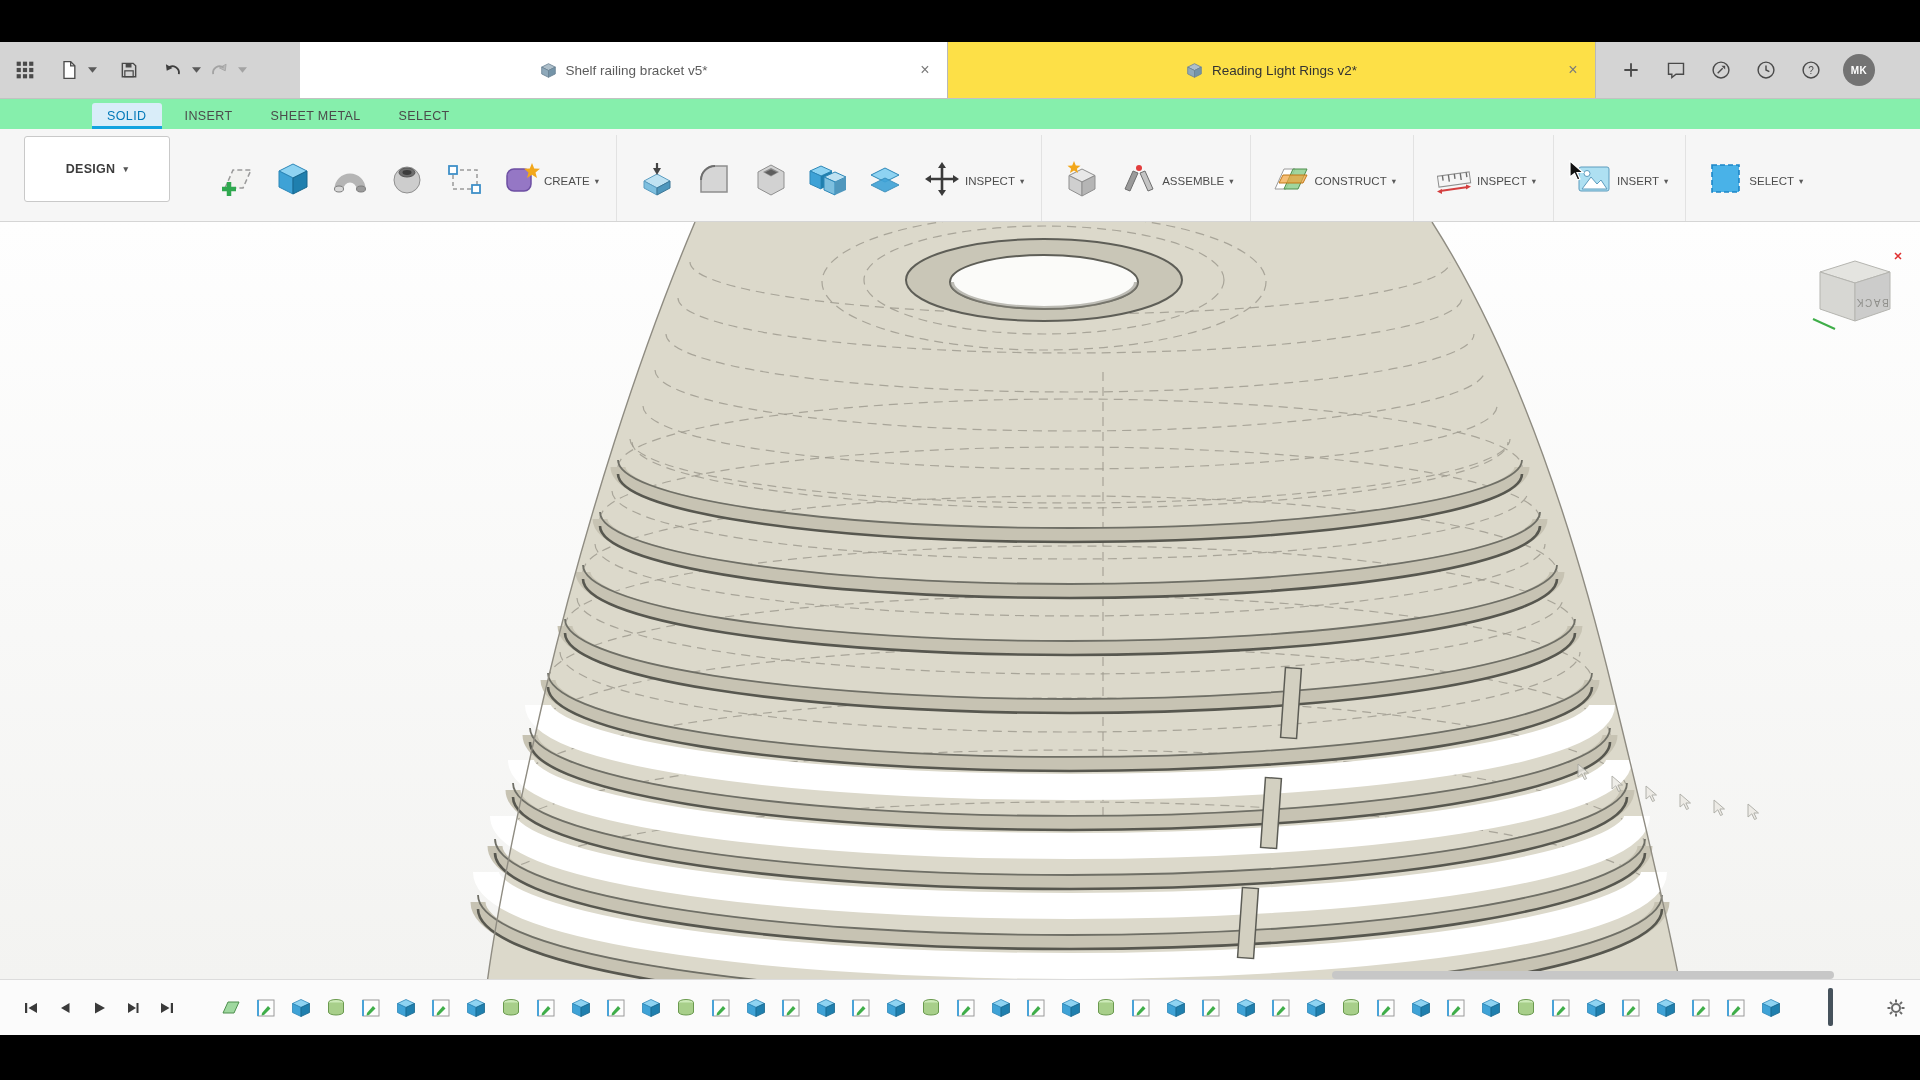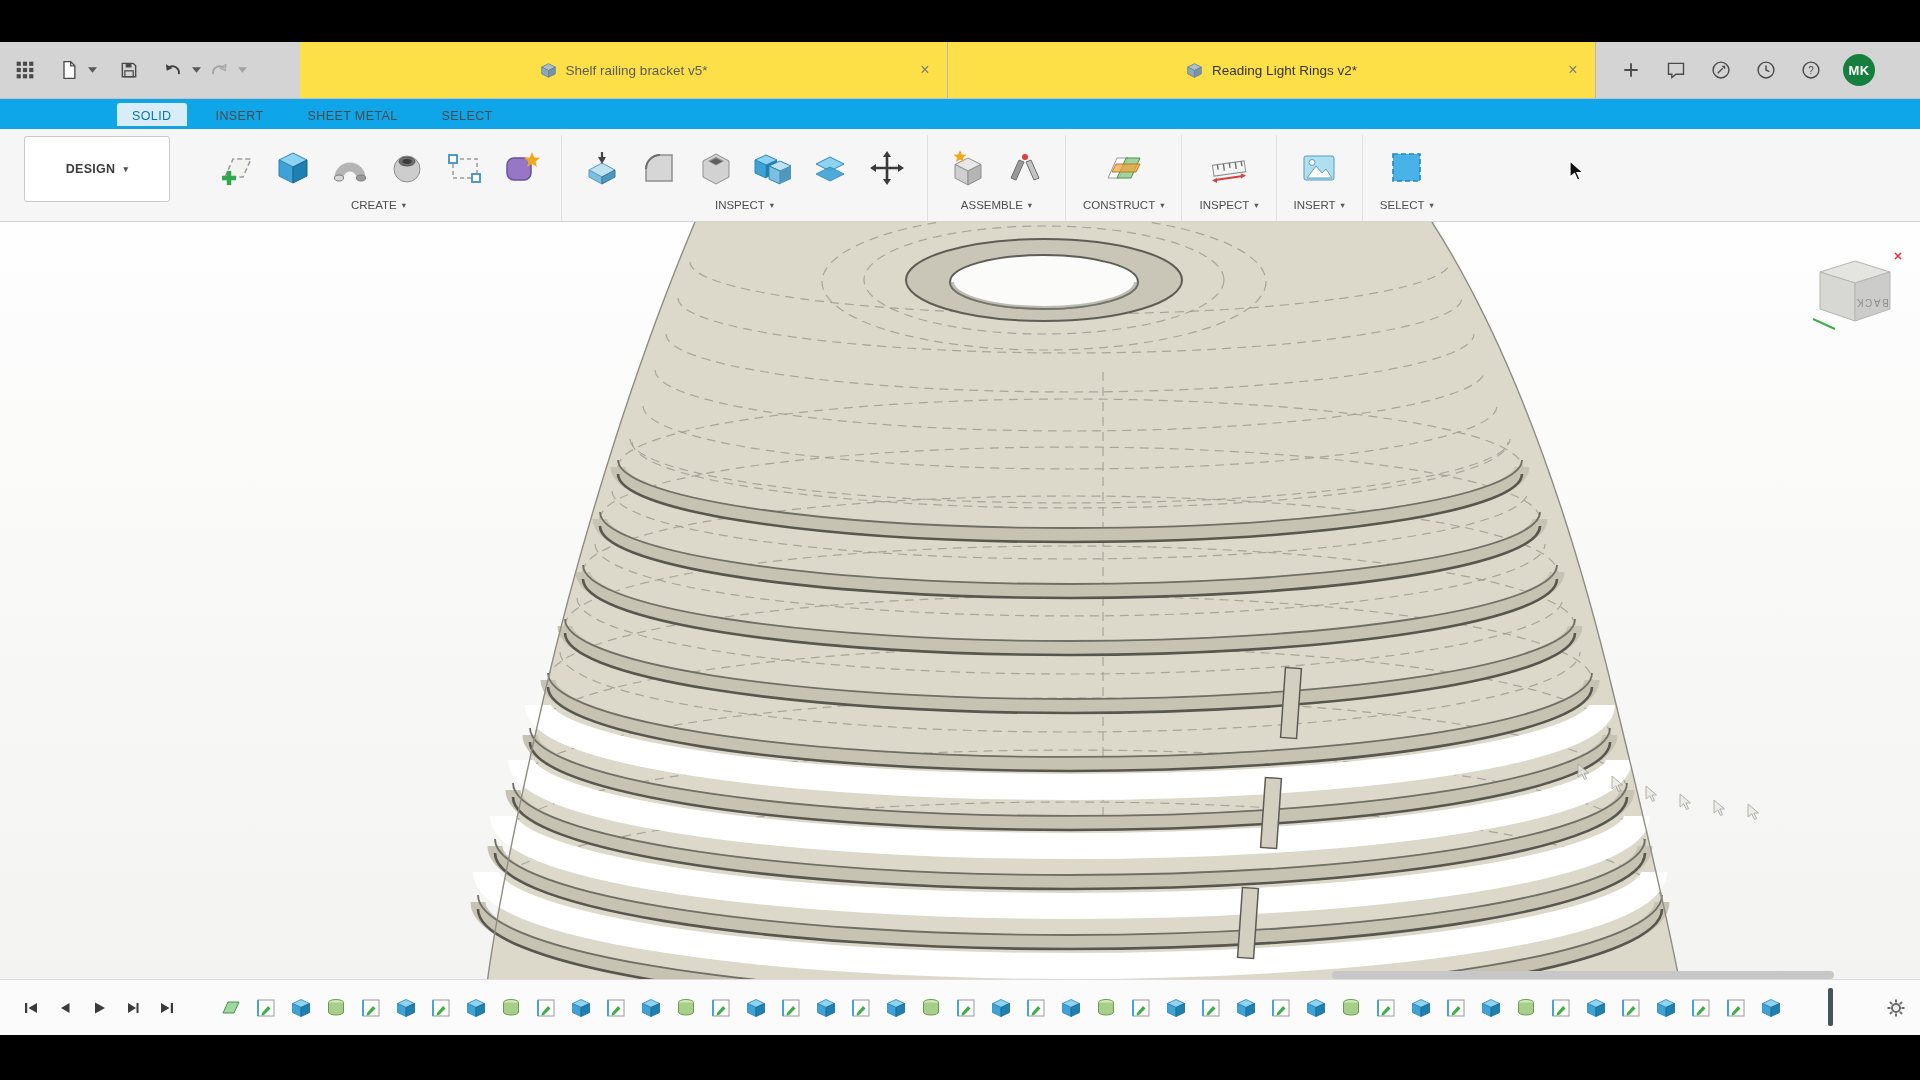--- a/index.html
+++ b/index.html
@@ -14,46 +14,46 @@
             border-bottom:1px solid #c2c2c2}
   .tb-left{width:288px;min-width:288px;display:flex;align-items:center;gap:4px;padding-left:12px}
   .tb-icon{width:26px;height:26px;display:flex;align-items:center;justify-content:center;border-radius:3px}
   .tb-icon svg{width:20px;height:20px}
   .tb-icon.dim svg *{stroke:#a3a3a3!important;fill-opacity:.55}
   .caret-sm{width:12px;height:26px;display:flex;align-items:center;justify-content:center}
   .caret-sm svg{width:9px;height:6px}
   .tb-gap{width:10px}
 
   .doc-tab{width:647px;min-width:647px;position:relative;display:flex;align-items:center;justify-content:center;
-           gap:9px;background:#fde047;border-right:1px solid #b9b9b9;color:#5c5c5c;font-size:13.5px;cursor:default}
+           gap:9px;background:#ffffff;border-right:1px solid #b9b9b9;color:#5c5c5c;font-size:13.5px;cursor:default}
   .doc-tab.active{background:#fde047;color:#333}
   .doc-tab .doc-cube{width:17px;height:17px}
   .doc-tab .doc-cube svg{width:17px;height:17px}
   .tab-close{position:absolute;right:12px;top:50%;transform:translateY(-50%);font-size:16px;
              color:#7b7b7b;width:20px;height:20px;display:flex;align-items:center;justify-content:center}
 
   .tb-right{flex:1;display:flex;align-items:center;gap:19px;padding-left:22px}
-  .avatar{width:32px;height:32px;border-radius:50%;background:#15803d;color:#fff;font-size:13px;
+  .avatar{width:32px;height:32px;border-radius:50%;background:#737373;color:#fff;font-size:10px;
           font-weight:bold;display:flex;align-items:center;justify-content:center;letter-spacing:.5px}
 
   
-  .ribbon-tabs{height:30px;min-height:30px;background:#0ea5e9;display:flex;align-items:flex-end;
-               padding-left:117px;gap:14px}
+  .ribbon-tabs{height:30px;min-height:30px;background:#86efac;display:flex;align-items:flex-end;
+               padding-left:92px;gap:8px}
   .rtab{padding:6px 15px 6px;font-size:12.5px;color:#4b4b4b;letter-spacing:.4px;cursor:default}
   .rtab.active{background:#d9edf9;color:#0078b8;box-shadow:inset 0 -3px 0 #12a3e0;border-radius:3px 3px 0 0}
 
   
   .ribbon{height:92px;min-height:92px;background:#f6f6f6;border-bottom:1px solid #d5d5d5;position:relative;
           display:flex;align-items:flex-end}
   .design-btn{position:absolute;left:24px;top:7px;width:144px;height:64px;background:#fff;
               border:1px solid #c9c9c9;border-radius:3px;display:flex;align-items:center;justify-content:center;
               gap:8px;font-size:12.5px;color:#3c3c3c;font-weight:bold;letter-spacing:.3px;cursor:default}
   .design-btn .caret{font-size:9px;color:#555}
   .ribbon-groups{margin-left:196px;display:flex;height:86px}
-  .rgroup{display:flex;flex-direction:column;align-items:center;padding:5px 17px 3px;border-right:1px solid #e2e2e2}
+  .rgroup{display:flex;flex-direction:row;align-items:center;padding:5px 17px 3px;border-right:1px solid #e2e2e2}
   .rgroup:last-child{border-right:none}
   .rgroup-icons{display:flex;gap:11px;align-items:center;height:56px}
   .ricon{width:46px;height:46px;display:flex;align-items:center;justify-content:center;border-radius:3px}
   .ricon svg{width:40px;height:40px}
   .rgroup-label{display:flex;align-items:center;gap:5px;font-size:11.5px;color:#4d4d4d;margin-top:3px}
   .rgroup-label .caret{font-size:8.5px;color:#5a5a5a}
 
   
   .canvas{flex:1;position:relative;background:linear-gradient(#fefefe,#f3f3f1);overflow:hidden}
   svg.scene{position:absolute;left:0;top:0;width:1920px;height:762px}

